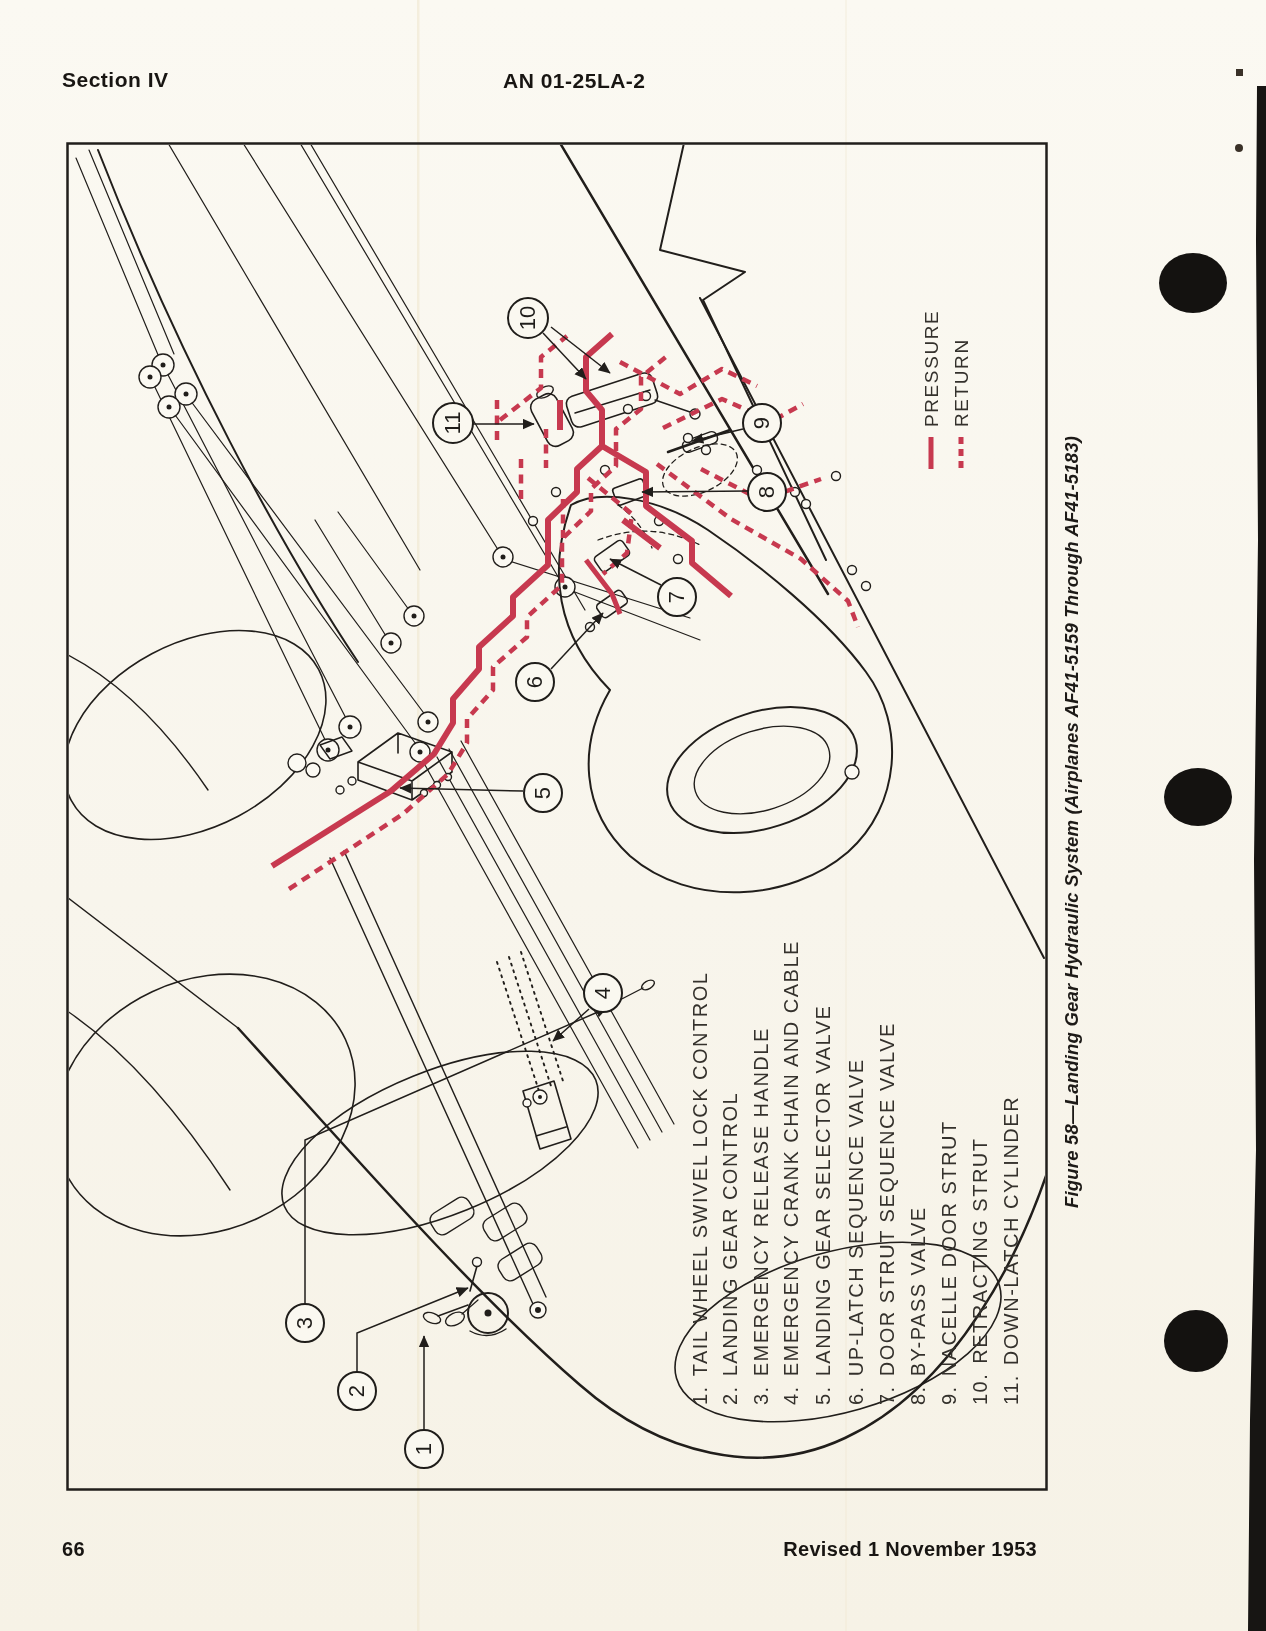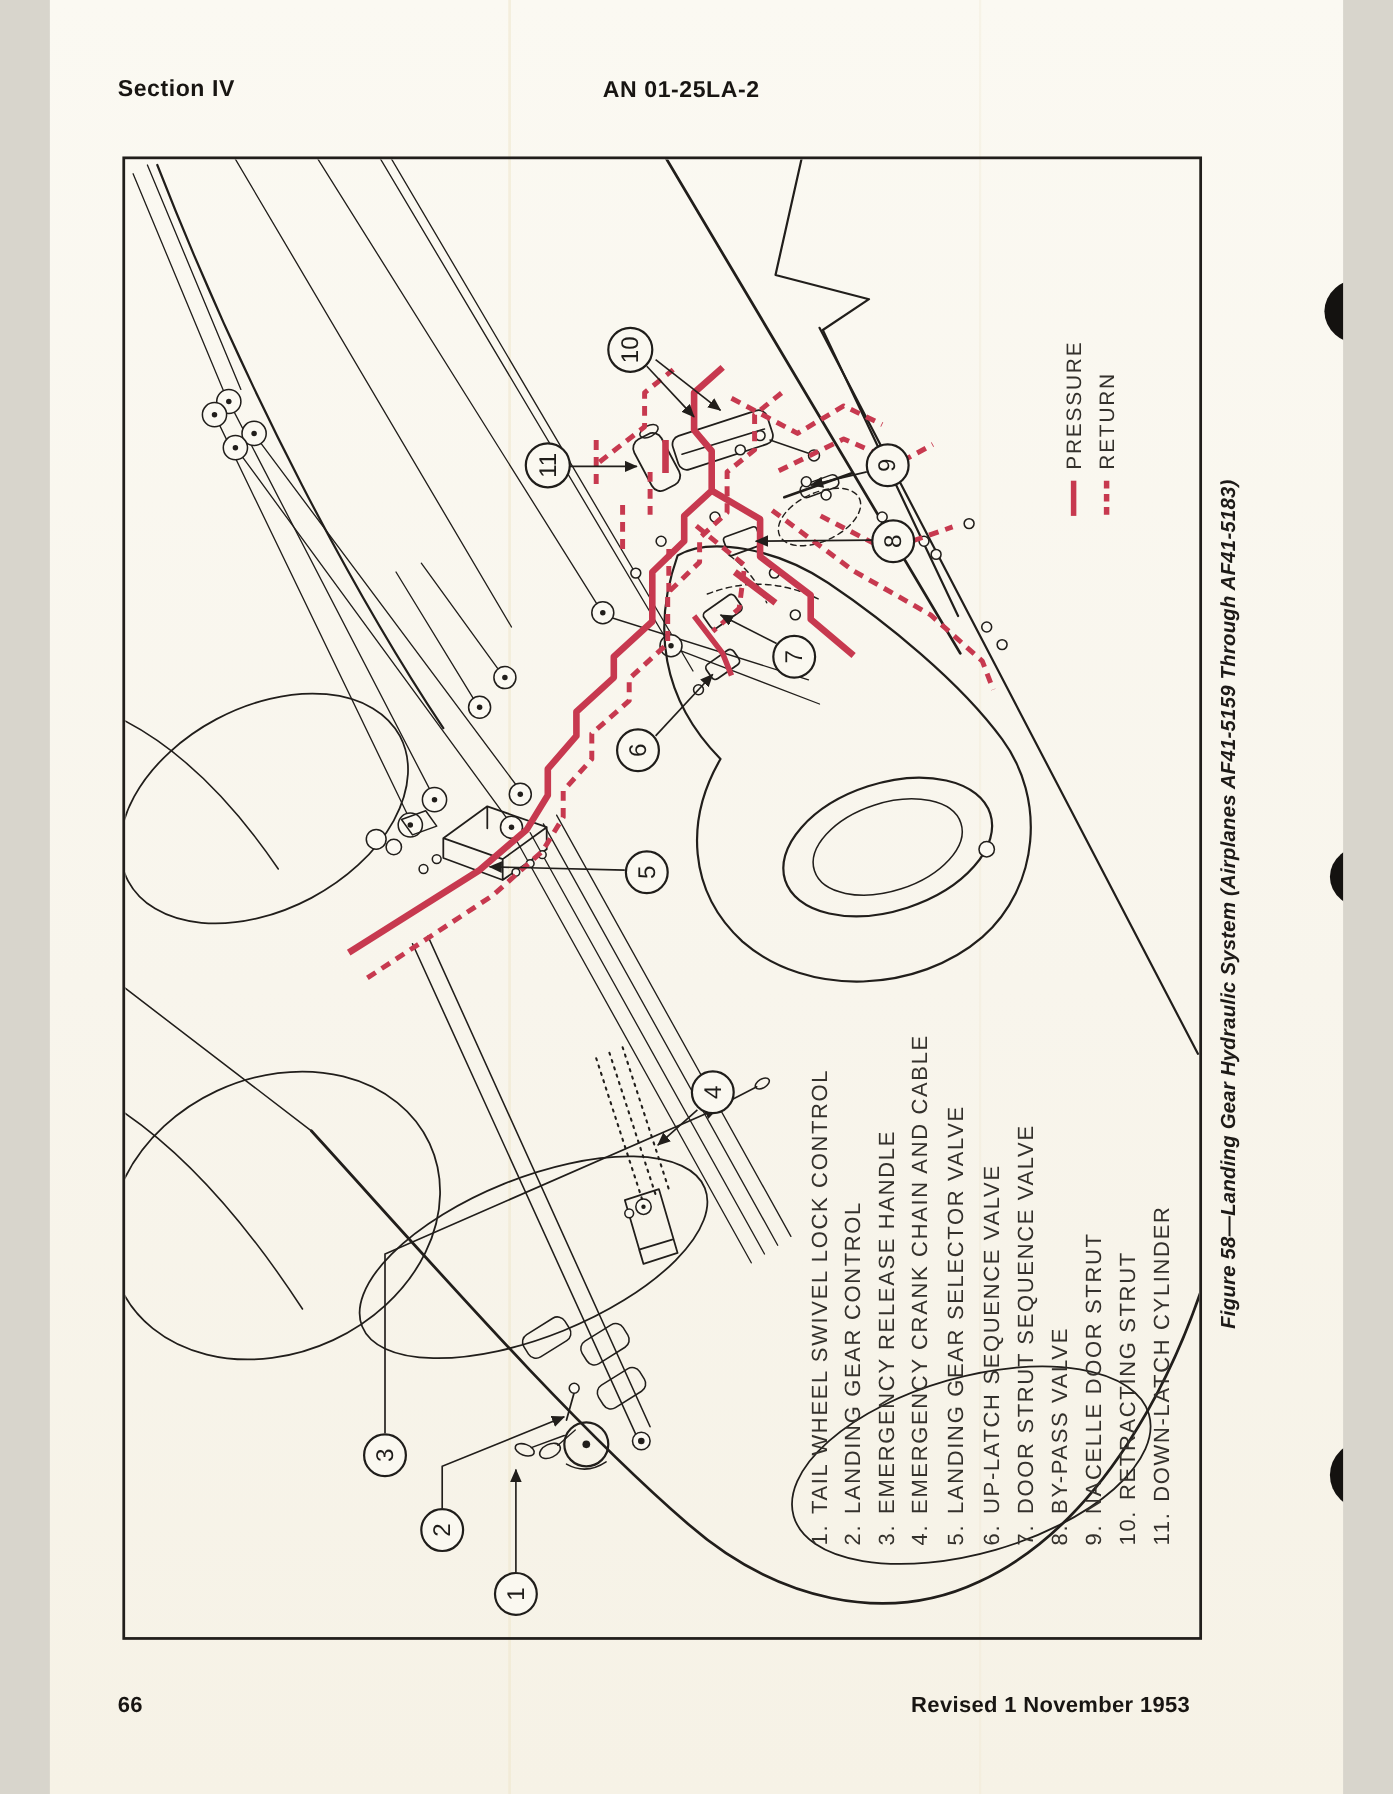--- a/index.html
+++ b/index.html
@@ -1,16 +1,16 @@
 <!DOCTYPE html>
 <html><head>
 <meta charset="utf-8">
 <style>
   html,body{margin:0;padding:0;background:#d8d5cc;}
-  .page{position:relative;width:1176px;height:1631px;margin:0 auto;
+  .page{position:relative;width:1266px;height:1631px;margin:0 auto;
         font-family:"Liberation Sans",sans-serif;overflow:hidden;}
   svg{display:block;}
   .hdr{font-size:21px;font-weight:bold;fill:#181512;letter-spacing:.5px;}
   .ftr{font-size:20px;font-weight:bold;fill:#181512;letter-spacing:.3px;}
   .plist{font-size:20px;letter-spacing:1.5px;fill:#34312c;font-weight:400;}
   .legendtxt{font-size:19px;letter-spacing:1.6px;fill:#34312c;}
   .caption{font-size:18.5px;font-style:italic;font-weight:bold;fill:#1d1a17;letter-spacing:.2px;}
   .callout-circle{fill:#faf8f0;stroke:#1f1d1a;stroke-width:2;}
   .callout-num{font-size:22px;fill:#1f1d1a;}
   .art{stroke:#211e1b;fill:none;stroke-linecap:round;stroke-linejoin:round;}

